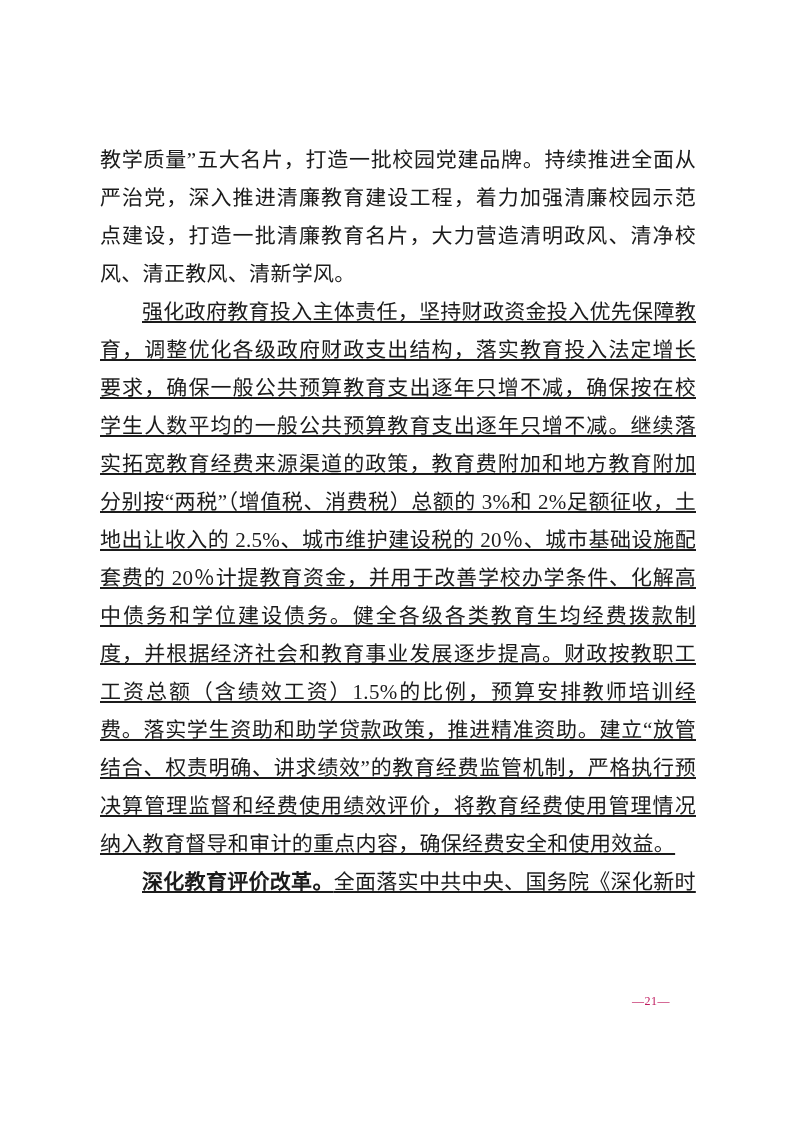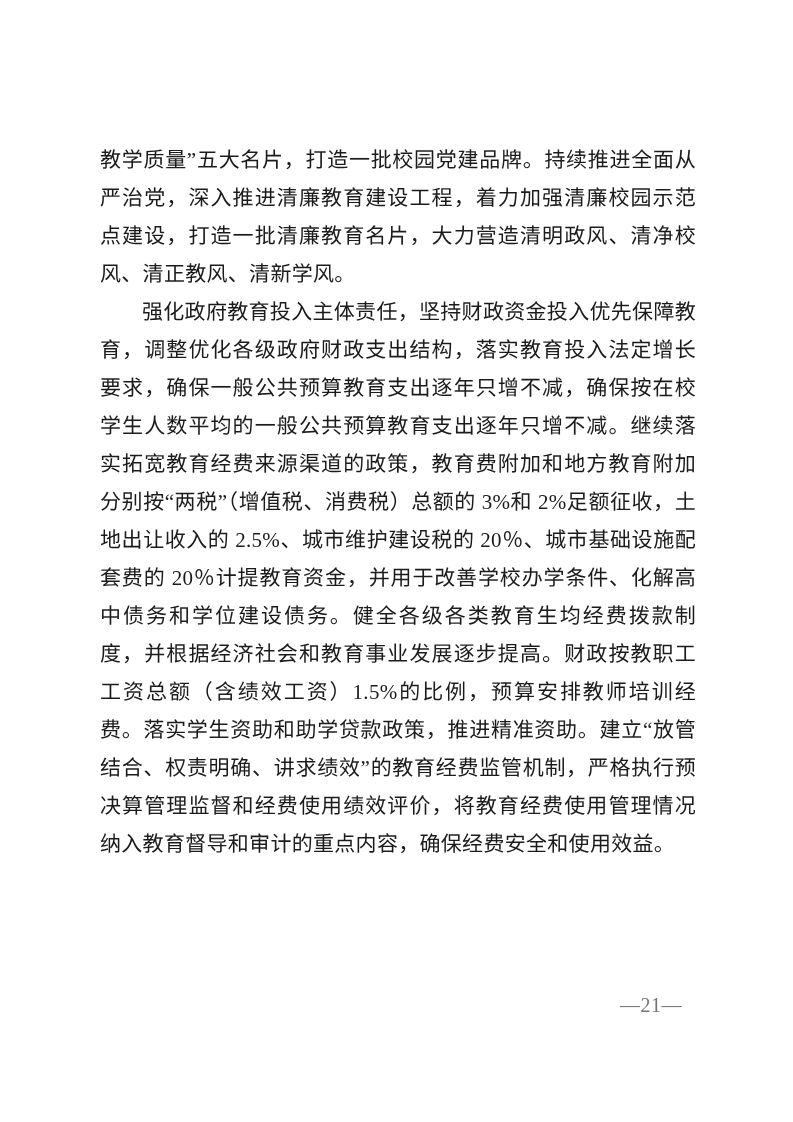--- a/index.html
+++ b/index.html
@@ -30,37 +30,39 @@
     text-align: justify;
     letter-spacing: 0.3px;
     word-break: break-all;
   }
   .heading {
     font-weight: bold;
     text-indent: 2em;
   }
   .indent {
     text-indent: 2em;
+    text-decoration: underline;
   }
   .lead-bold {
     font-weight: bold;
   }
   .page-number {
     position: absolute;
     top: 994px;
     left: 608px;
     width: 86px;
     text-align: center;
-    font-size: 20px;
+    font-size: 12px;
     letter-spacing: 0.5px;
-    color: #737373;
+    color: #be185d;
   }
 </style>
 </head>
 <body>
 
 <div class="page">
   <div class="text-block">
     <p class="para">教学质量”五大名片，打造一批校园党建品牌。持续推进全面从严治党，深入推进清廉教育建设工程，着力加强清廉校园示范点建设，打造一批清廉教育名片，大力营造清明政风、清净校风、清正教风、清新学风。</p>
     <p class="para indent">强化政府教育投入主体责任，坚持财政资金投入优先保障教育，调整优化各级政府财政支出结构，落实教育投入法定增长要求，确保一般公共预算教育支出逐年只增不减，确保按在校学生人数平均的一般公共预算教育支出逐年只增不减。继续落实拓宽教育经费来源渠道的政策，教育费附加和地方教育附加分别按“两税”（增值税、消费税）总额的 3%和 2%足额征收，土地出让收入的 2.5%、城市维护建设税的 20％、城市基础设施配套费的 20％计提教育资金，并用于改善学校办学条件、化解高中债务和学位建设债务。健全各级各类教育生均经费拨款制度，并根据经济社会和教育事业发展逐步提高。财政按教职工工资总额（含绩效工资）1.5%的比例，预算安排教师培训经费。落实学生资助和助学贷款政策，推进精准资助。建立“放管结合、权责明确、讲求绩效”的教育经费监管机制，严格执行预决算管理监督和经费使用绩效评价，将教育经费使用管理情况纳入教育督导和审计的重点内容，确保经费安全和使用效益。</p>
+    <p class="para indent"><span class="lead-bold">深化教育评价改革。</span><span>全面落实中共中央、国务院《深化新时</span></p>
   </div>
   <div class="page-number">—21—</div>
 </div>
 
 </body></html>

